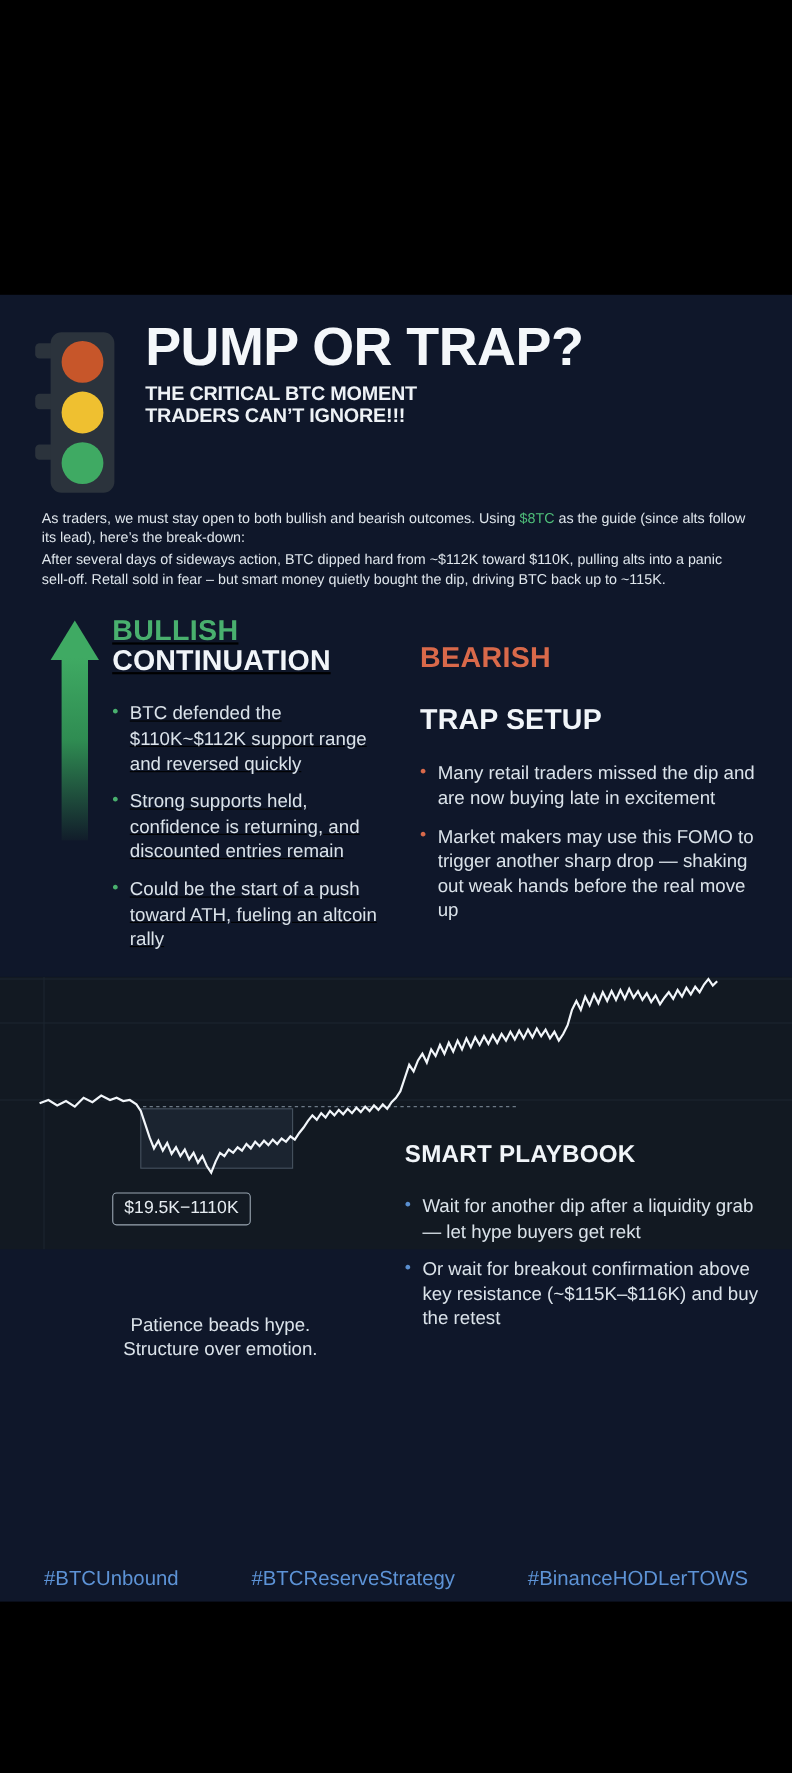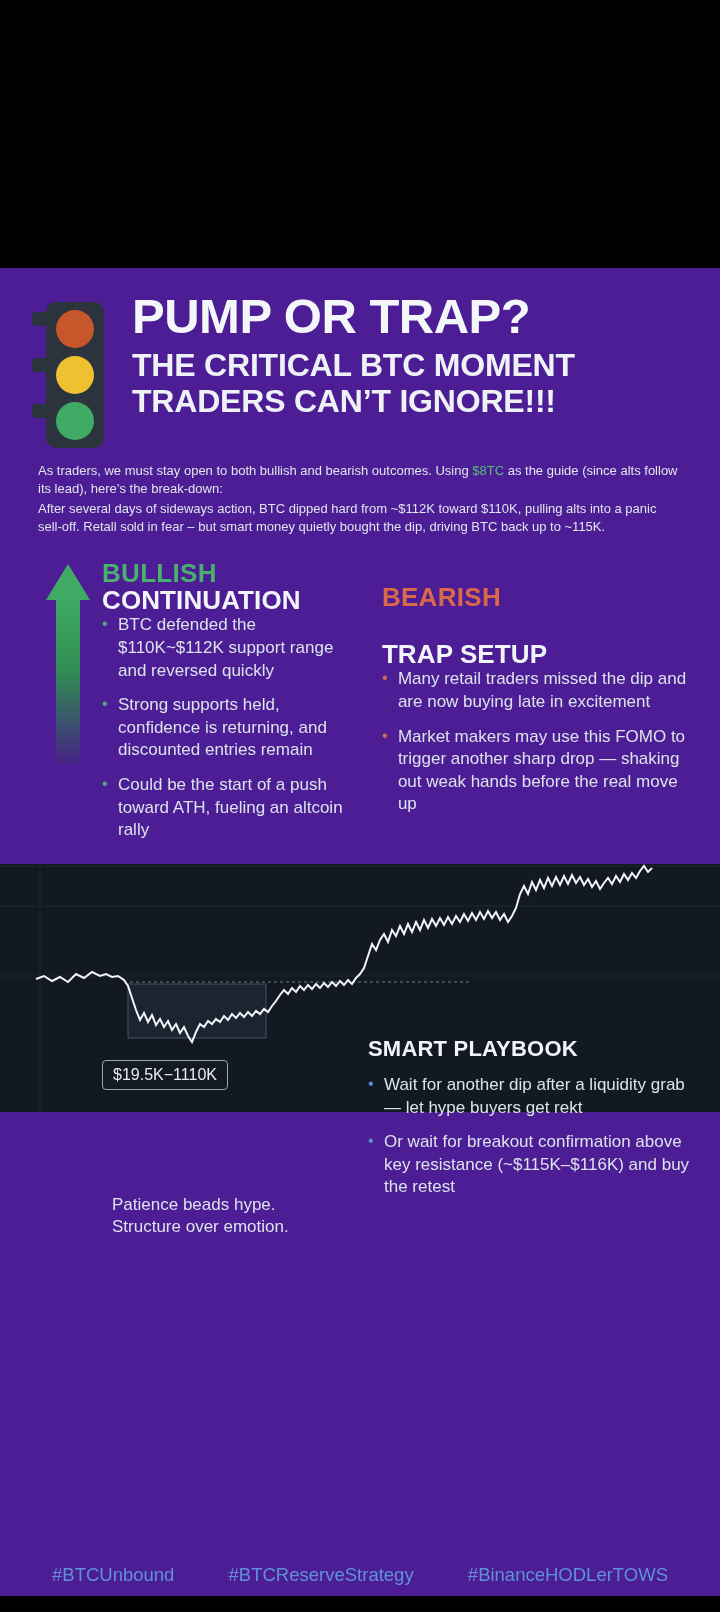--- a/index.html
+++ b/index.html
@@ -14,22 +14,22 @@
     position: relative;
     width: 720px;
     height: 1612px;
     background: #000;
   }
   #card {
     position: absolute;
     left: 0;
     top: 268px;
     width: 720px;
-    height: 1328px;
-    background: #4c1d95;
+    height: 1188px;
+    background: #0f172a;
     overflow: hidden;
   }
   
   .header {
     position: relative;
     padding: 24px 40px 0 40px;
     display: flex;
     align-items: flex-start;
   }
   .traffic-light {
@@ -67,21 +67,21 @@
   .tl-v3 { top: 102px; }
   .title-block { padding-left: 22px; flex: 1; }
   h1.main-title {
     font-size: 49px;
     line-height: 0.98;
     font-weight: bold;
     letter-spacing: -0.5px;
     color: #f4f7fa;
   }
   .sub-title {
-    font-size: 32px;
+    font-size: 18px;
     font-weight: bold;
     line-height: 1.12;
     color: #eef2f6;
     margin-top: 8px;
     letter-spacing: -0.2px;
   }
   
   .intro {
     padding: 14px 40px 0 38px;
     color: #dfe6ec;
@@ -138,21 +138,21 @@
   .kicker-bear { color: #d9694a; margin-top: 24px; }
   .col-head .second {
     font-size: 26px;
     font-weight: bold;
     color: #f1f5f9;
     letter-spacing: 0.1px;
   }
   .second-bear { color: #d9694a; margin-top: 30px; }
   ul.bullets {
     list-style: none;
-    margin-top: 0;
+    margin-top: 24px;
   }
   ul.bullets li {
     position: relative;
     padding-left: 16px;
     margin-bottom: 12px;
     color: #dbe3ea;
     font-size: 17px;
     line-height: 1.33;
   }
   ul.bullets li::before {
@@ -216,28 +216,29 @@
     margin-bottom: 12px;
   }
   .playbook ul li { font-size: 17px; }
   .motto {
     position: absolute;
     left: 112px;
     top: 926px;
     color: #dbe3ea;
     font-size: 17px;
     line-height: 1.3;
+    text-align: center;
   }
   
   .tags {
     position: absolute;
     left: 0;
     bottom: 10px;
     width: 720px;
-    padding: 0 52px;
+    padding: 0 40px;
     display: flex;
     justify-content: space-between;
     color: #5d93d6;
     font-size: 18.5px;
   }
   .tags span { white-space: nowrap; }
 </style>
 </head>
 <body>
 
@@ -272,21 +273,21 @@
 
     <div class="columns">
 
       <div class="col col-left">
         <div class="arrow-wrap">
           <div class="arrow">
             <div class="arrow-head"></div>
             <div class="arrow-stem"></div>
           </div>
         </div>
-        <div style="flex:1;">
+        <div style="flex:1;text-decoration:underline;">
           <div class="col-head">
             <div class="kicker kicker-bull">BULLISH</div>
             <div class="second">CONTINUATION</div>
           </div>
           <ul class="bullets bull-green">
             <li>BTC defended the $110K~$112K support range and reversed quickly</li>
             <li>Strong supports held, confidence is returning, and discounted entries remain</li>
             <li>Could be the start of a push toward ATH, fueling an altcoin rally</li>
           </ul>
         </div>

